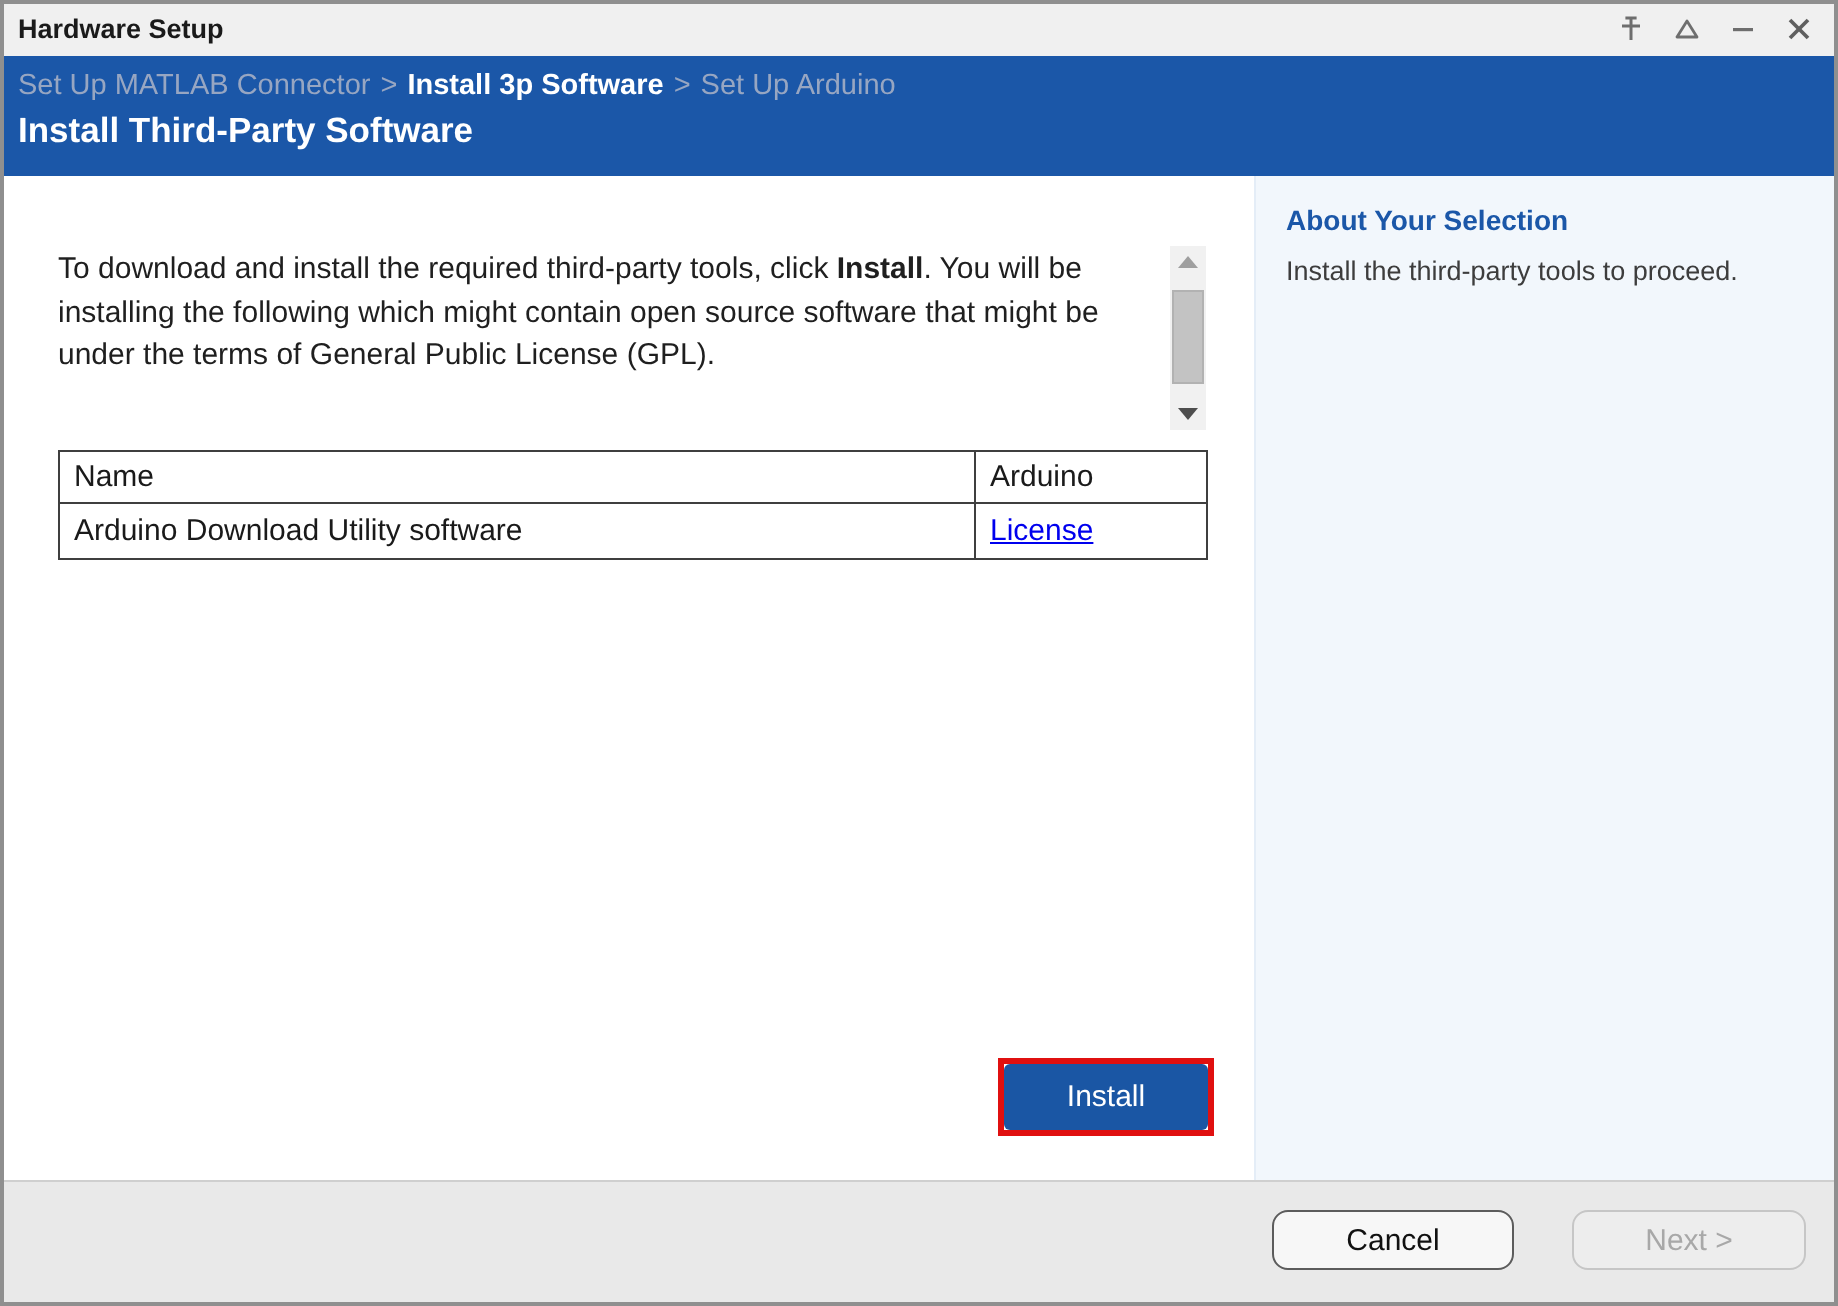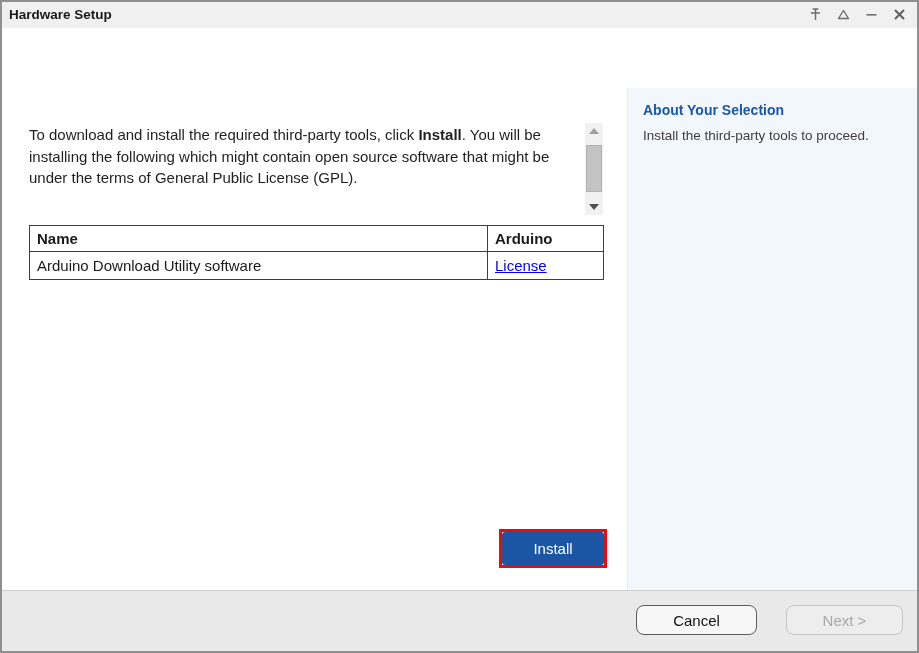--- a/index.html
+++ b/index.html
@@ -84,21 +84,21 @@
   table.sw-table {
     position:absolute; left:29px; top:225px; width:574px;
     border-collapse:collapse; font-size:15px; color:#1a1a1a;
     table-layout:fixed;
   }
   .sw-table th, .sw-table td {
     border:1px solid #3f3f3f; text-align:left;
     padding:2px 7px; height:26px; vertical-align:middle;
   }
   .sw-table td { height:28px; }
-  .sw-table th { font-weight:bold;margin-top:33px; }
+  .sw-table th { font-weight:normal;margin-top:33px; }
   .col-name { width:458px; }
   .col-details { width:116px; }
   a.license-link { color:#0000EE; text-decoration:underline; cursor:pointer; }
 
   
   .install-highlight {
     position:absolute; left:499px; top:529px; width:108px; height:39px;
     border:3px solid #e01010;
     background:#ffffff;
   }
@@ -150,20 +150,26 @@
       <svg class="tb-icon" viewBox="0 0 15 15">
         <line x1="2.5" y1="7.8" x2="12.5" y2="7.8" stroke="#6e6e6e" stroke-width="1.6"></line>
       </svg>
       <svg class="tb-icon" viewBox="0 0 15 15">
         <line x1="3" y1="3" x2="12" y2="12" stroke="#5f5f5f" stroke-width="1.9"></line>
         <line x1="12" y1="3" x2="3" y2="12" stroke="#5f5f5f" stroke-width="1.9"></line>
       </svg>
     </span>
   </div>
 
+  <div class="bluebar">
+    <div class="breadcrumb">
+      <span class="crumb-muted">Set Up MATLAB Connector</span><span class="crumb-sep">&gt;</span><span class="crumb-active">Install 3p Software</span><span class="crumb-sep">&gt;</span><span class="crumb-muted">Set Up Arduino</span>
+    </div>
+    <div class="page-title">Install Third-Party Software</div>
+  </div>
 
   <div class="main-pane"></div>
 
   <div class="side-panel">
     <div class="side-title">About Your Selection</div>
     <div class="side-body">Install the third-party tools to proceed.</div>
   </div>
 
   <div class="intro"><span>To download and install the required third-party tools, click </span><b>Install</b><span>. You will be installing the following which might contain open source software that might be under the terms of General Public License (GPL).</span></div>
 

